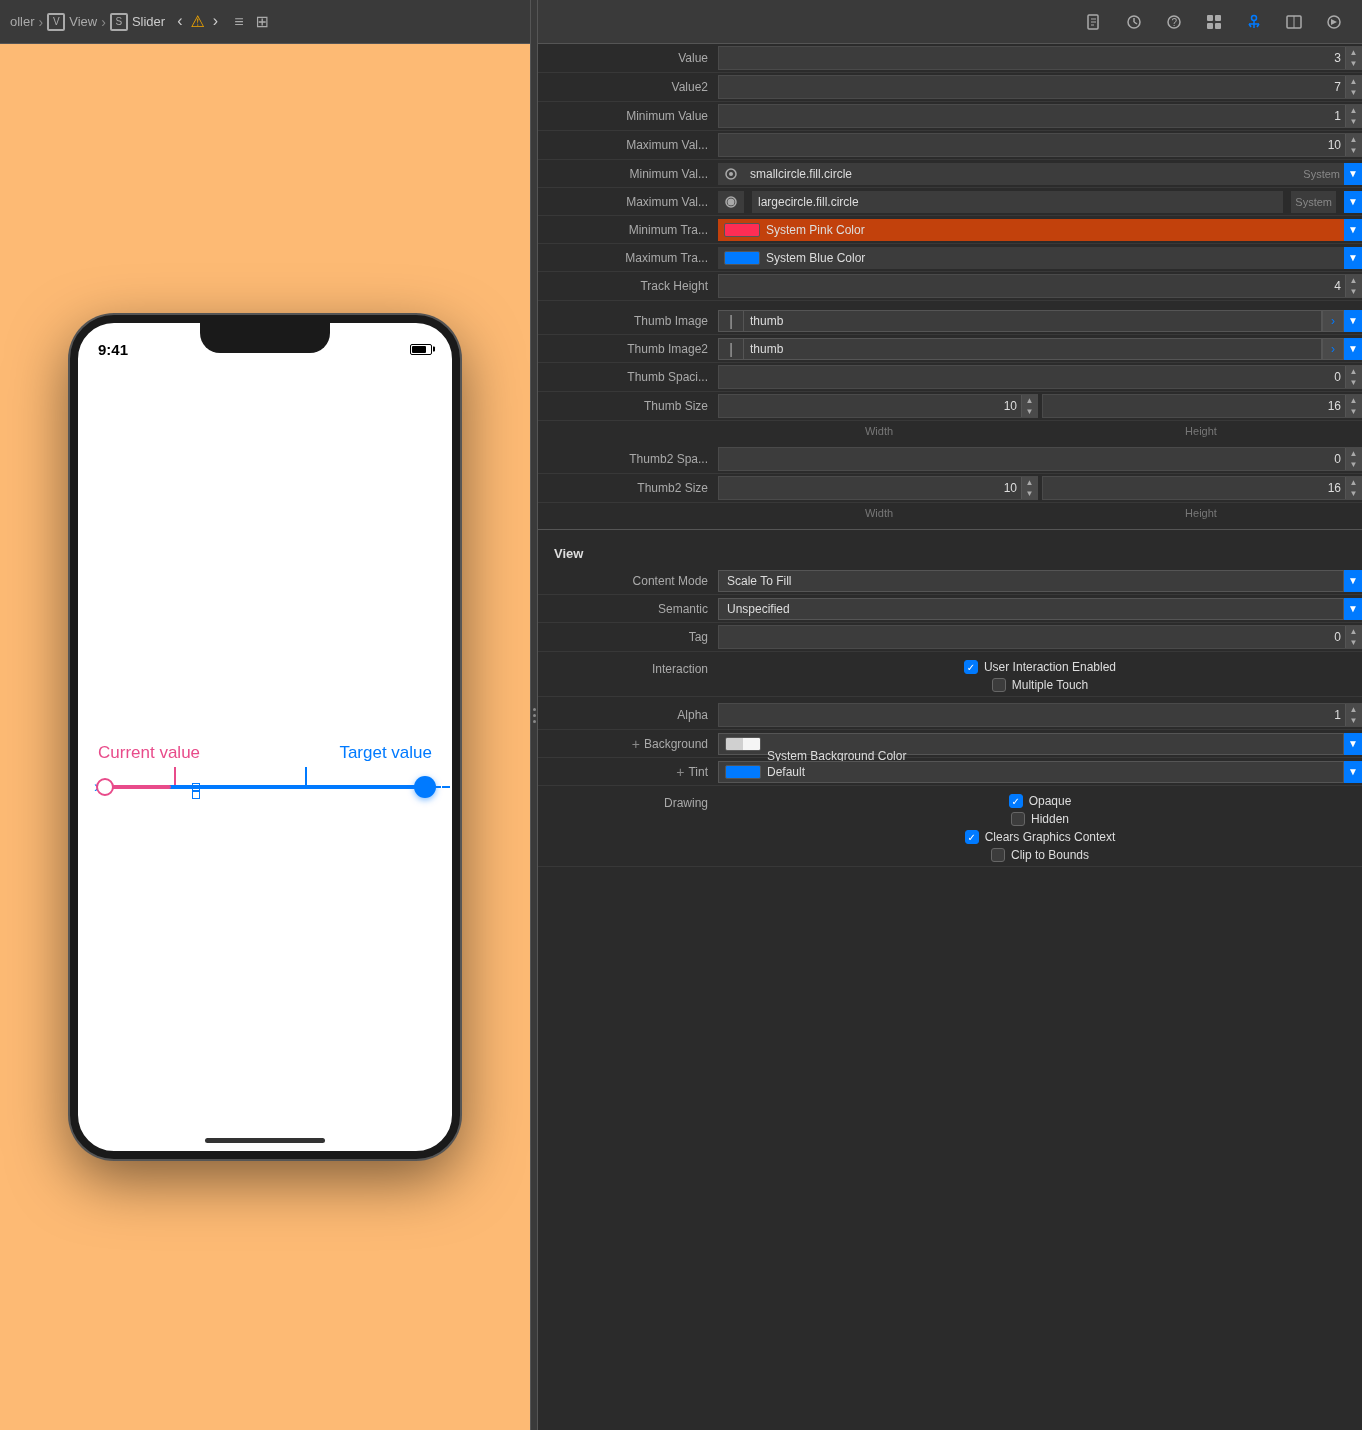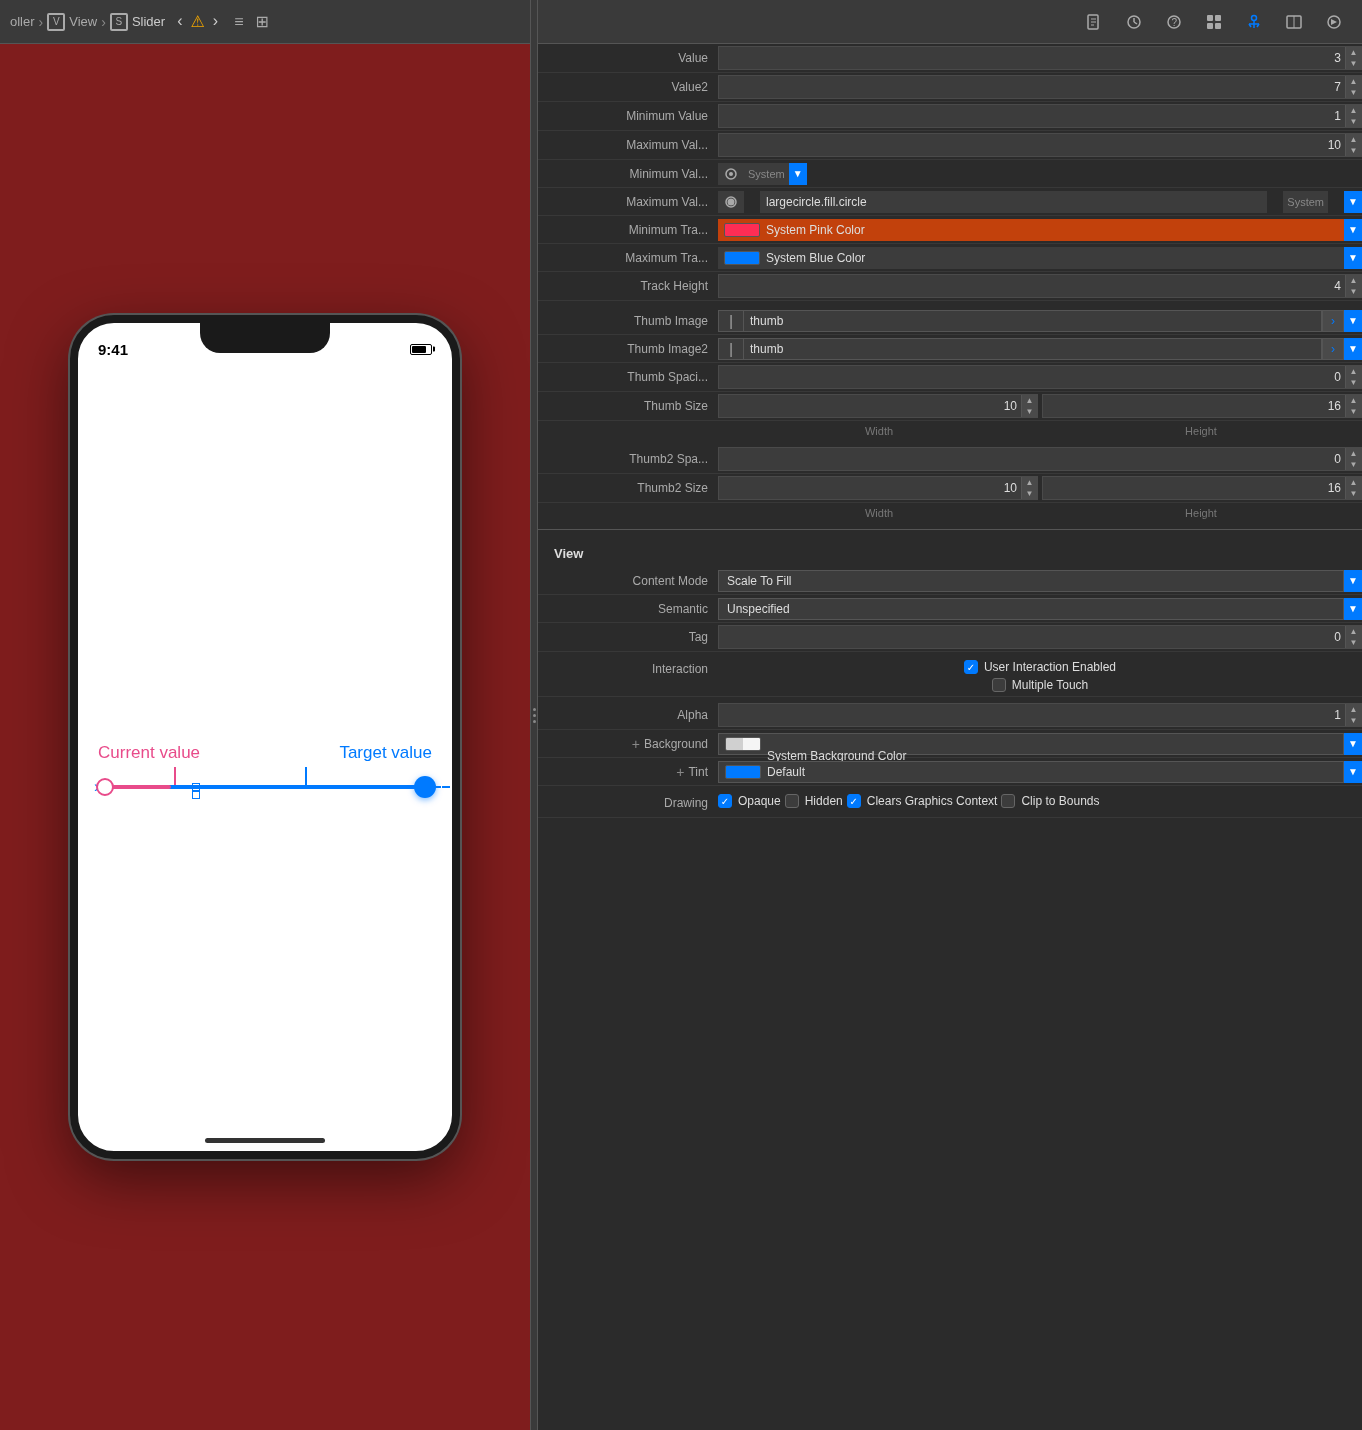--- a/index.html
+++ b/index.html
@@ -70,21 +70,21 @@
     }
 
     .toolbar-icon {
       color: #aaa;
       font-size: 16px;
       cursor: pointer;
     }
 
     .canvas-area {
       flex: 1;
-      background: #7f1d1d;
+      background: #fdba74;
       display: flex;
       align-items: center;
       justify-content: center;
       position: relative;
     }
 
     .phone-frame {
       width: 390px;
       height: 844px;
       background: #fff;
@@ -647,28 +647,29 @@
 
     <div class="prop-row">
       <div class="prop-label">Minimum Val...</div>
       <div class="prop-value" style="display:flex; gap:0; flex:1;">
         <div style="width:26px; height:22px; background:#3c3c3c; display:flex; align-items:center; justify-content:center;">
           <svg width="14" height="14" viewBox="0 0 14 14">
             <circle cx="7" cy="7" r="5" stroke="#aaa" stroke-width="1.5" fill="none"></circle>
             <circle cx="7" cy="7" r="2" fill="#aaa"></circle>
           </svg>
         </div>
+        <div style="flex:1; background:#3c3c3c; height:22px; display:flex; align-items:center; padding: 0 6px; color:#ddd; font-size:12px;">smallcircle.fill.circle</div>
         <div style="background:#3c3c3c; height:22px; display:flex; align-items:center; padding:0 4px; color:#888; font-size:11px;">System</div>
         <div class="dropdown-arrow">▼</div>
       </div>
     </div>
 
     <div class="prop-row">
       <div class="prop-label">Maximum Val...</div>
-      <div class="prop-value" style="display:flex; gap:16px; flex:1;">
+      <div class="prop-value" style="display:flex; gap:8px; flex:1;">
         <div style="width:26px; height:22px; background:#3c3c3c; display:flex; align-items:center; justify-content:center;">
           <svg width="14" height="14" viewBox="0 0 14 14">
             <circle cx="7" cy="7" r="5" stroke="#aaa" stroke-width="1.5" fill="none"></circle>
             <circle cx="7" cy="7" r="3.5" fill="#aaa"></circle>
           </svg>
         </div>
         <div style="flex:1; background:#3c3c3c; height:22px; display:flex; align-items:center; padding: 0 6px; color:#ddd; font-size:12px;">largecircle.fill.circle</div>
         <div style="background:#3c3c3c; height:22px; display:flex; align-items:center; padding:0 4px; color:#888; font-size:11px;">System</div>
         <div class="dropdown-arrow">▼</div>
       </div>
@@ -911,21 +912,21 @@
           <span style="color:#ddd; font-size:12px;">Default</span>
         </div>
         <div class="dropdown-arrow">▼</div>
       </div>
     </div>
 
     <div style="height:4px;"></div>
 
     <div class="prop-row" style="align-items:flex-start; padding: 4px 0;">
       <div class="prop-label" style="padding-top:2px;">Drawing</div>
-      <div class="prop-value" style="flex-direction:row; gap:4px;">
+      <div class="prop-value" style="flex-direction:column; gap:4px;">
         <div class="checkbox-row">
           <div class="checkbox checked"></div>
           <span class="checkbox-label">Opaque</span>
         </div>
         <div class="checkbox-row">
           <div class="checkbox"></div>
           <span class="checkbox-label">Hidden</span>
         </div>
         <div class="checkbox-row">
           <div class="checkbox checked"></div>

